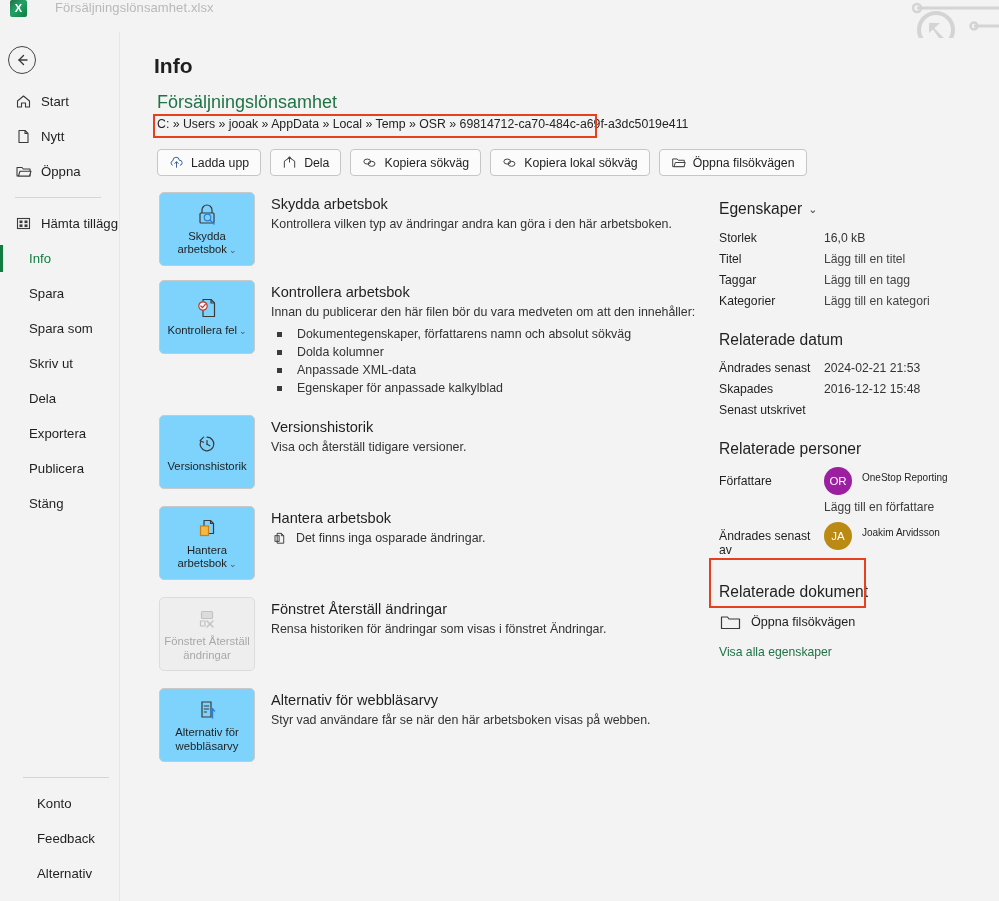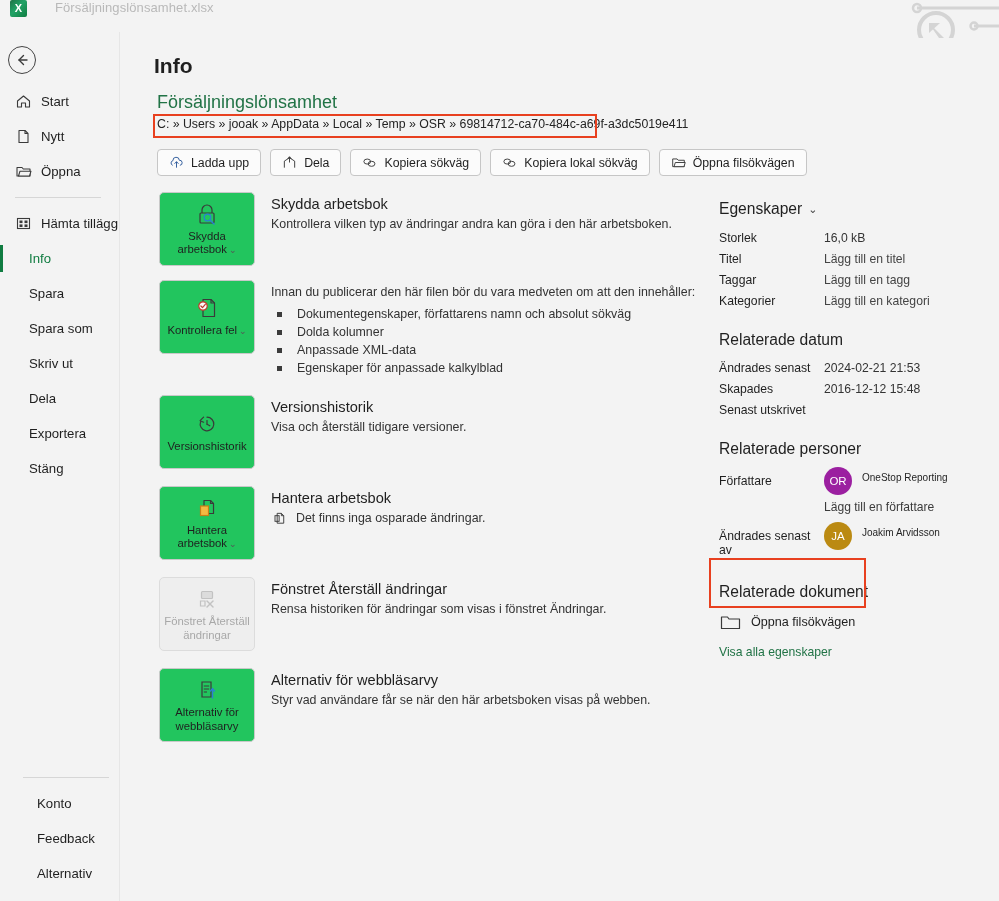--- a/index.html
+++ b/index.html
@@ -154,21 +154,21 @@
   .cards { position: absolute; top: 160px; left: 38px; width: 560px; }
   .card-row {
     display: flex;
     margin-bottom: 12px;
     align-items: flex-start;
   }
   .card-tile {
     width: 96px; height: 74px;
     border: 1px solid #c9c9c9;
     border-radius: 5px;
-    background: #22c55e;
+    background: #7dd3fc;
     display: flex; flex-direction: column;
     align-items: center; justify-content: center;
     flex: none;
     cursor: pointer;
     padding: 4px 2px;
   }
   .card-tile.disabled {
     background: #eeeeee;
     border-color: #dcdcdc;
     cursor: default;
@@ -396,20 +396,23 @@
     <div class="nav-item no-icon">
       <span>Skriv ut</span>
     </div>
     <div class="nav-item no-icon">
       <span>Dela</span>
     </div>
     <div class="nav-item no-icon">
       <span>Exportera</span>
     </div>
     <div class="nav-item no-icon">
+      <span>Publicera</span>
+    </div>
+    <div class="nav-item no-icon">
       <span>Stäng</span>
     </div>
   </div>
 
   <div class="nav-bottom">
     <div class="nav-divider"></div>
     <div class="nav-item no-icon">
       <span>Konto</span>
     </div>
     <div class="nav-item no-icon">
@@ -508,20 +511,21 @@
           <svg width="26" height="24" viewBox="0 0 26 24">
             <path d="M9 3.5 L17 3.5 L20.5 7 L20.5 20.5 L9 20.5 Z" fill="none" stroke="#3a3a3a" stroke-width="1.2" stroke-linejoin="round"></path>
             <path d="M17 3.5 L17 7 L20.5 7" fill="none" stroke="#3a3a3a" stroke-width="1.2" stroke-linejoin="round"></path>
             <circle cx="9" cy="10" r="4.2" fill="#fbfbfb" stroke="#c0392b" stroke-width="1.2"></circle>
             <path d="M6.9 10 L8.5 11.7 L11.3 8.3" fill="none" stroke="#c0392b" stroke-width="1.2" stroke-linecap="round" stroke-linejoin="round"></path>
           </svg>
         </span>
         <span class="tile-label"><span>Kontrollera fel</span><span class="chev">⌄</span></span>
       </div>
       <div class="card-body">
+        <div class="card-head">Kontrollera arbetsbok</div>
         <div class="card-desc">Innan du publicerar den här filen bör du vara medveten om att den innehåller:</div>
         <ul class="bullets">
           <li>Dokumentegenskaper, författarens namn och absolut sökväg</li>
           <li>Dolda kolumner</li>
           <li>Anpassade XML-data</li>
           <li>Egenskaper för anpassade kalkylblad</li>
         </ul>
       </div>
     </div>
 

